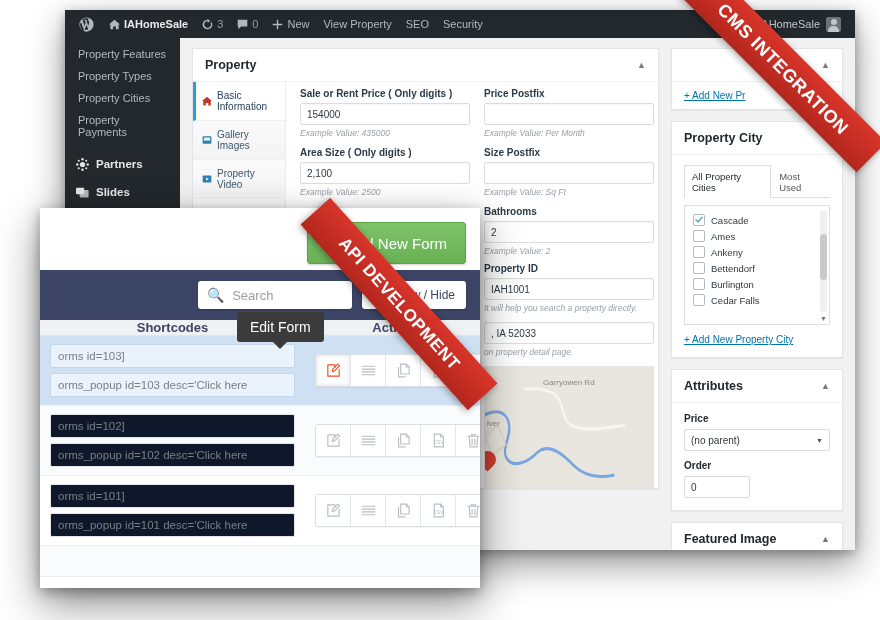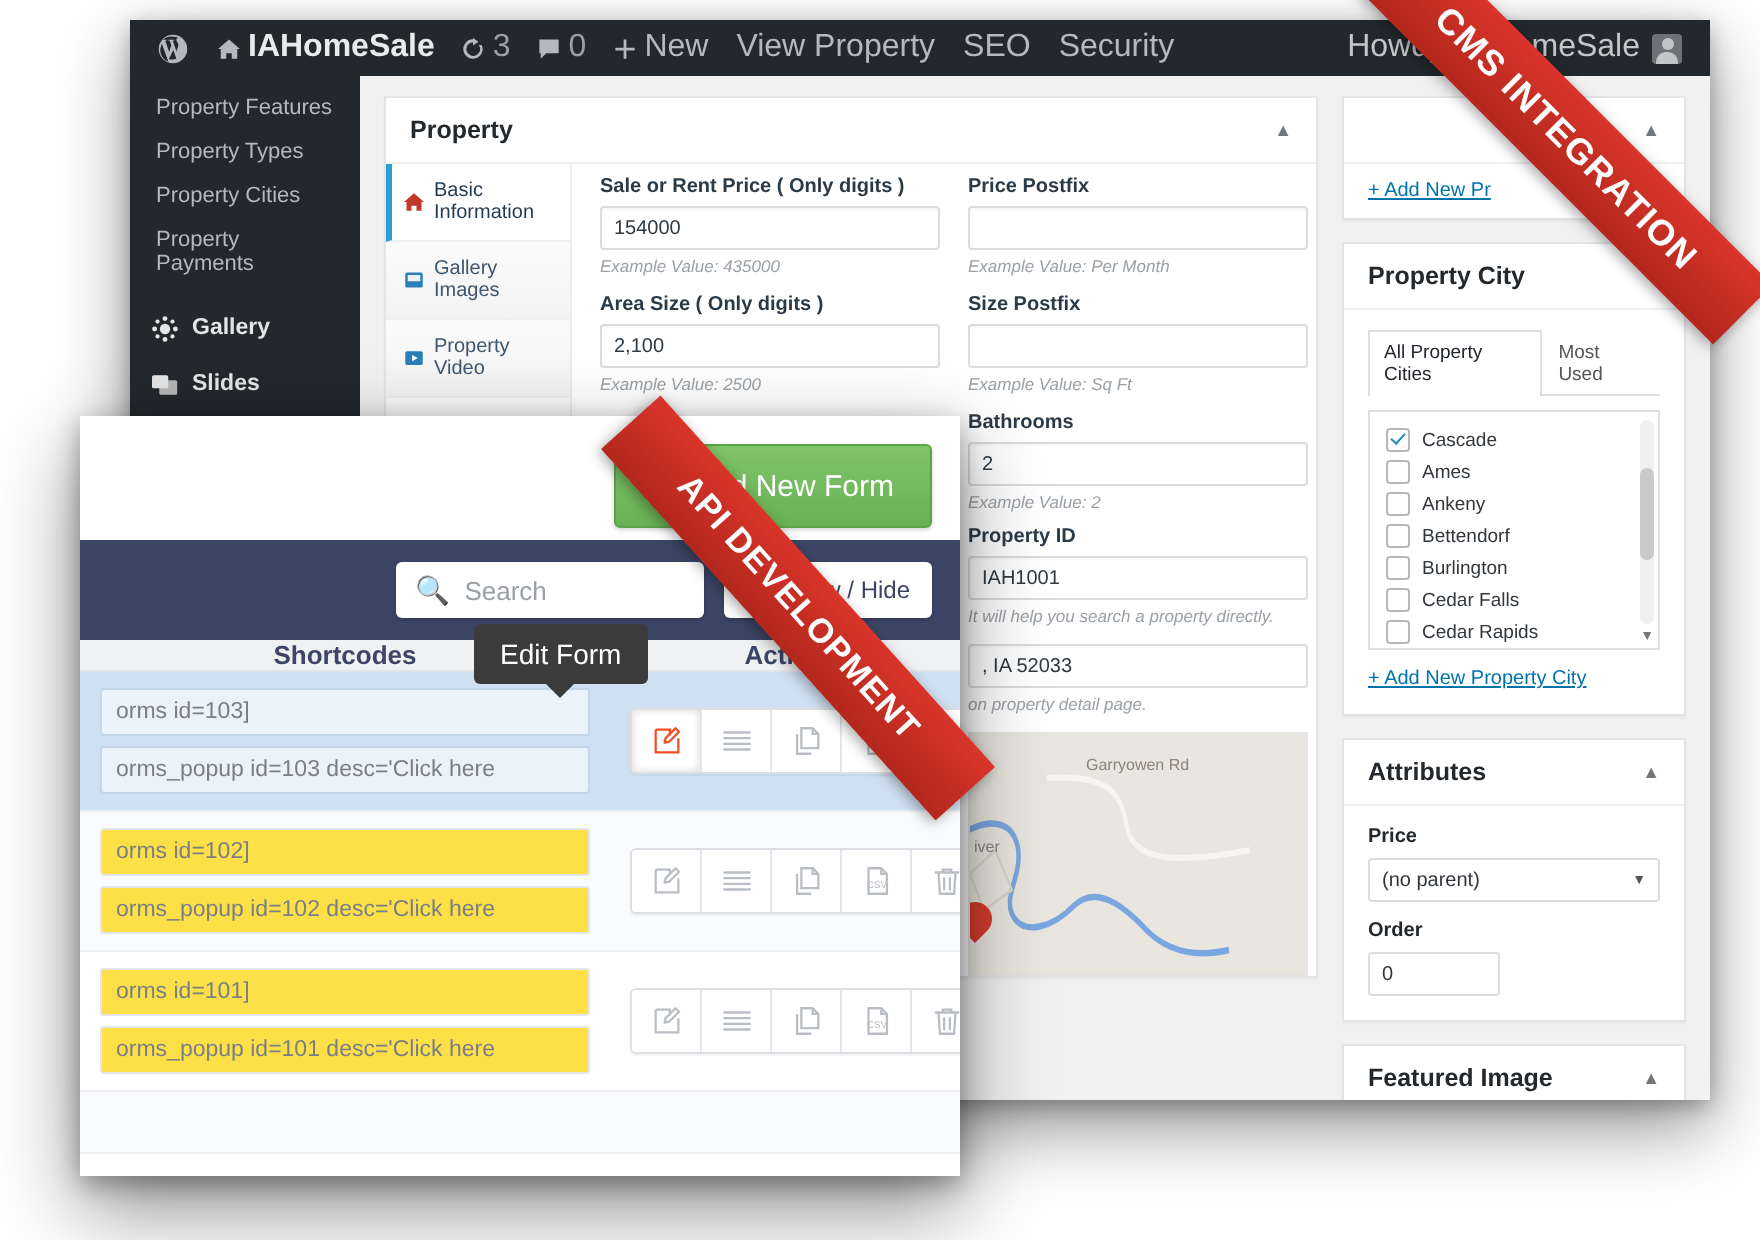--- a/index.html
+++ b/index.html
@@ -7,21 +7,21 @@
        font-family:"Liberation Sans",sans-serif;-webkit-font-smoothing:antialiased;}
 
   
   #back-window{
     position:absolute;left:65px;top:10px;width:790px;height:540px;
     background:#f1f1f1;overflow:hidden;
     box-shadow:0 14px 34px rgba(0,0,0,.42), 0 3px 10px rgba(0,0,0,.28);
   }
   
   .adminbar{height:28px;background:#23282d;color:#b4b9be;display:flex;align-items:center;
-            font-size:16px;padding:0 6px;position:relative;}
+            font-size:11px;padding:0 6px;position:relative;}
   .ab-item{display:flex;align-items:center;gap:4px;padding:0 7px;height:28px;white-space:nowrap;}
   .ab-item.logo{font-size:15px;color:#d8dade;padding:0 8px;}
   .ab-site{color:#e8eaec;font-weight:bold;}
   .ab-count{color:#9a9fa4;}
   .ab-right{margin-left:auto;display:flex;align-items:center;gap:6px;padding-right:8px;color:#c3c6c9;}
   .ab-avatar{width:15px;height:15px;border-radius:2px;background:#6d7276;display:inline-block;position:relative;}
   .ab-avatar:before{content:"";position:absolute;left:4.5px;top:2px;width:6px;height:6px;border-radius:50%;background:#c3c6c9;}
   .ab-avatar:after{content:"";position:absolute;left:2px;top:9px;width:11px;height:6px;border-radius:5px 5px 0 0;background:#c3c6c9;}
   svg.abicon{fill:#b4b9be;}
 
@@ -110,21 +110,21 @@
   .searchbox span{font-size:14px;color:#9aa0a6;}
   .showhide{height:28px;background:#fff;border-radius:3px;display:flex;align-items:center;gap:7px;
             padding:0 11px;font-size:12px;color:#3c4565;box-shadow:0 1px 2px rgba(0,0,0,.2);white-space:nowrap;}
 
   .tbl{width:100%;border-collapse:collapse;table-layout:fixed;}
   .tbl th{background:#f0f1f3;font-size:13px;color:#3c4565;font-weight:bold;
           padding:0 10px;text-align:center;border-bottom:1px solid #e2e4e8;}
   .tbl td{padding:8px 10px;border-bottom:1px solid #eceef1;vertical-align:middle;}
   .row-hl td{background:#cfe0f2;}
   .row-alt td{background:#fafbfc;}
-  .sc-field{border:1px solid #e3e5e8;background:#fde047;border-radius:2px;height:22px;
+  .sc-field{border:1px solid #e3e5e8;background:#0f172a;border-radius:2px;height:22px;
             display:flex;align-items:center;padding:0 7px;font-size:11.5px;color:#7a7f85;
             overflow:hidden;white-space:nowrap;margin-bottom:5px;}
   .row-hl .sc-field{background:#eaf2fb;border-color:#c3d6ea;}
   .sc-field:last-child{margin-bottom:0;}
 
   .actgroup{display:inline-flex;border:1px solid #dcdfe3;border-radius:3px;overflow:hidden;background:#fff;
             box-shadow:0 1px 1px rgba(0,0,0,.05);}
   .actbtn{width:34px;height:31px;display:flex;align-items:center;justify-content:center;
           border-right:1px solid #e4e7ea;background:#fff;}
   .actbtn:last-child{border-right:none;}
@@ -206,21 +206,21 @@
               <circle cx="8" cy="1.6" r="1.5"></circle>
               <circle cx="8" cy="14.4" r="1.5"></circle>
               <circle cx="1.6" cy="8" r="1.5"></circle>
               <circle cx="14.4" cy="8" r="1.5"></circle>
               <circle cx="3.4" cy="3.4" r="1.3"></circle>
               <circle cx="12.6" cy="12.6" r="1.3"></circle>
               <circle cx="12.6" cy="3.4" r="1.3"></circle>
               <circle cx="3.4" cy="12.6" r="1.3"></circle>
             </svg>
         </span>
-        <span>Gallery</span>
+        <span>Partners</span>
       </div>
       <div class="menu-top">
         <span class="mi">
           <svg width="13" height="13" viewBox="0 0 16 16" fill="#e5e5e5">
               <rect x="0" y="2" width="10" height="8" rx="1"></rect>
               <rect x="4.5" y="5" width="11" height="9" rx="1" opacity=".75"></rect>
             </svg>
         </span>
         <span>Slides</span>
       </div>
@@ -368,24 +368,20 @@
                   <span>Bettendorf</span>
                 </div>
               <div class="term">
                   <span class="cbx"></span>
                   <span>Burlington</span>
                 </div>
               <div class="term">
                   <span class="cbx"></span>
                   <span>Cedar Falls</span>
                 </div>
-              <div class="term">
-                  <span class="cbx"></span>
-                  <span>Cedar Rapids</span>
-                </div>
               <div class="term"></div>
               <div class="termscroll">
                   <i></i>
                 </div>
               <span class="termarrow">▼</span>
             </div>
             <a class="addnew" style="padding:9px 0 0 0;">+ Add New Property City</a>
           </div>
         </div>
 

